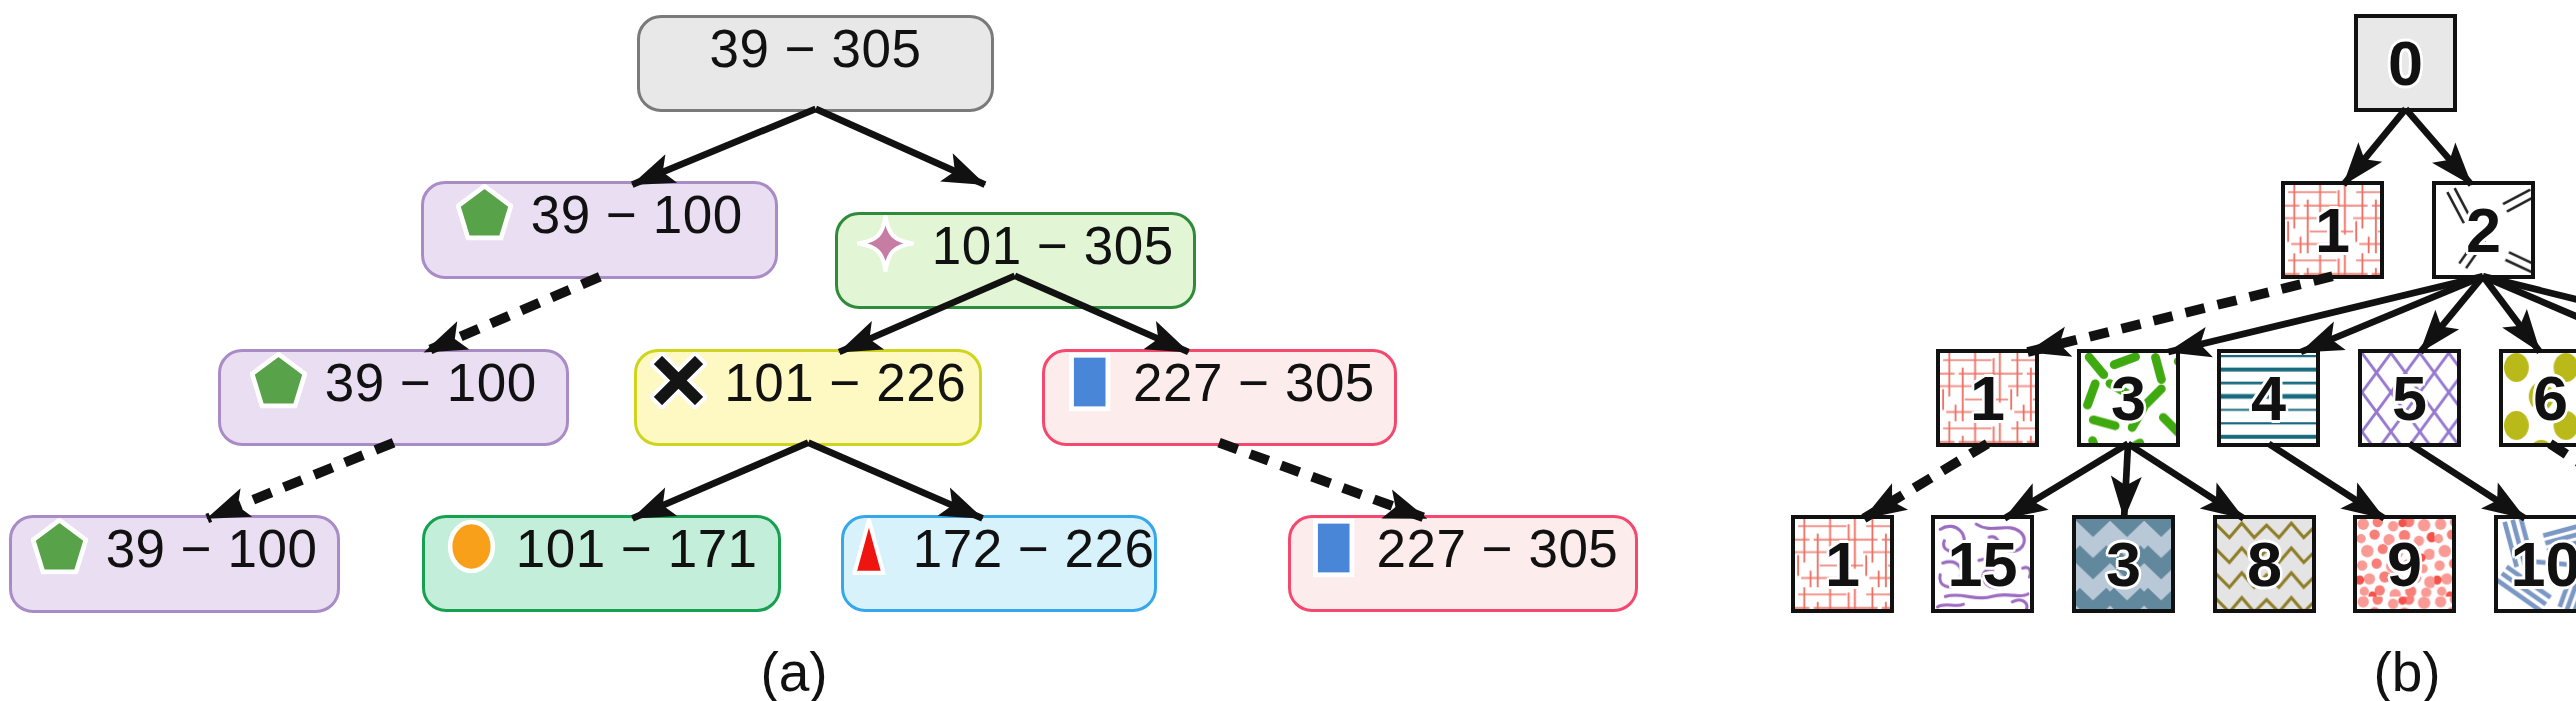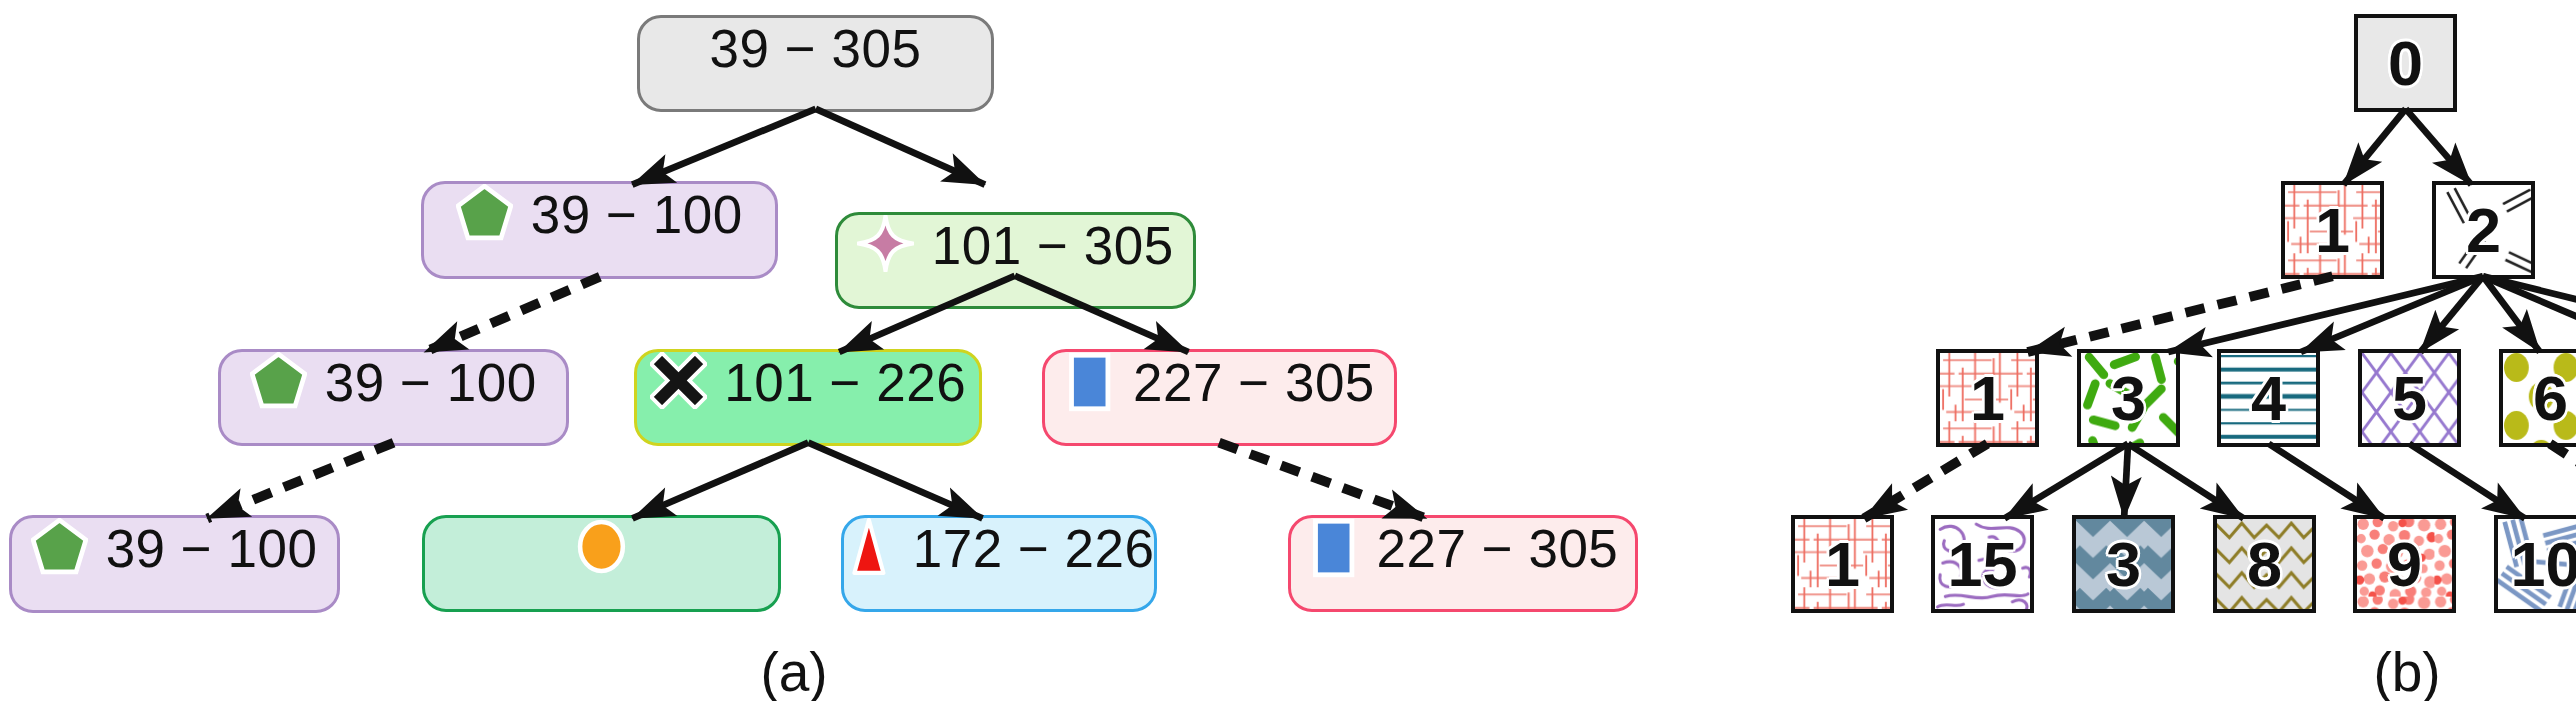--- a/index.html
+++ b/index.html
@@ -314,21 +314,21 @@
           <path d="M55,2 C60,38 72,50 108,55 C72,60 60,72 55,108 C50,72 38,60 2,55 C38,50 50,38 55,2 Z" stroke="#ffffff" stroke-width="8" stroke-linejoin="round" fill="#c77ca4"></path>
         </svg>
       <span class="alabel">101 − 305</span>
     </div>
     <div class="anode" style="left: 218px; top: 349px; width: 351px; height: 97px; background-color: rgb(234, 222, 242); border-color: rgb(169, 139, 198);">
       <svg class="marker" viewBox="0 0 110 110">
           <path d="M55,4 L106,42 L87,104 L23,104 L4,42 Z" stroke="#ffffff" stroke-width="9" fill="#58a24a"></path>
         </svg>
       <span class="alabel">39 − 100</span>
     </div>
-    <div class="anode" style="left: 634px; top: 349px; width: 348px; height: 97px; background-color: #86efac; border-color: rgb(207, 212, 31);">
+    <div class="anode" style="left: 634px; top: 349px; width: 348px; height: 97px; background-color: #fef9c3; border-color: rgb(207, 212, 31);">
       <svg class="marker" viewBox="0 0 104 104">
           <path d="M22,2 L52,32 L82,2 L102,22 L72,52 L102,82 L82,102 L52,72 L22,102 L2,82 L32,52 L2,22 Z" stroke="#ffffff" stroke-width="7" fill="#141414"></path>
         </svg>
       <span class="alabel">101 − 226</span>
     </div>
     <div class="anode" style="left: 1042px; top: 349px; width: 355px; height: 97px; background-color: rgb(253, 236, 236); border-color: rgb(245, 72, 110);">
       <svg class="marker sq" viewBox="0 0 96 112">
           <rect x="14" y="6" width="68" height="100" stroke="#ffffff" stroke-width="9" fill="#4a86d8"></rect>
         </svg>
       <span class="alabel">227 − 305</span>
@@ -336,20 +336,21 @@
     <div class="anode" style="left: 8.8px; top: 515px; width: 331px; height: 98px; background-color: rgb(234, 222, 242); border-color: rgb(169, 139, 198);">
       <svg class="marker" viewBox="0 0 110 110">
           <path d="M55,4 L106,42 L87,104 L23,104 L4,42 Z" stroke="#ffffff" stroke-width="9" fill="#58a24a"></path>
         </svg>
       <span class="alabel">39 − 100</span>
     </div>
     <div class="anode" style="left: 422px; top: 515px; width: 359px; height: 97px; background-color: rgb(195, 238, 217); border-color: rgb(23, 160, 80);">
       <svg class="marker" viewBox="0 0 104 112">
           <ellipse cx="52" cy="56" rx="42" ry="48" stroke="#ffffff" stroke-width="9" fill="#f9a01b"></ellipse>
         </svg>
+      <span class="alabel">101 − 171</span>
     </div>
     <div class="anode" style="left: 841px; top: 515px; width: 316px; height: 97px; background-color: rgb(216, 242, 252); border-color: rgb(53, 167, 234);">
       <svg class="marker" viewBox="0 0 100 110">
           <path d="M50,4 L78,106 L22,106 Z" stroke="#ffffff" stroke-width="8" stroke-linejoin="round" fill="#ee1511"></path>
         </svg>
       <span class="alabel">172 − 226</span>
     </div>
     <div class="anode" style="left: 1288px; top: 515px; width: 350px; height: 97px; background-color: rgb(253, 236, 236); border-color: rgb(245, 72, 110);">
       <svg class="marker sq" viewBox="0 0 96 112">
           <rect x="14" y="6" width="68" height="100" stroke="#ffffff" stroke-width="9" fill="#4a86d8"></rect>

